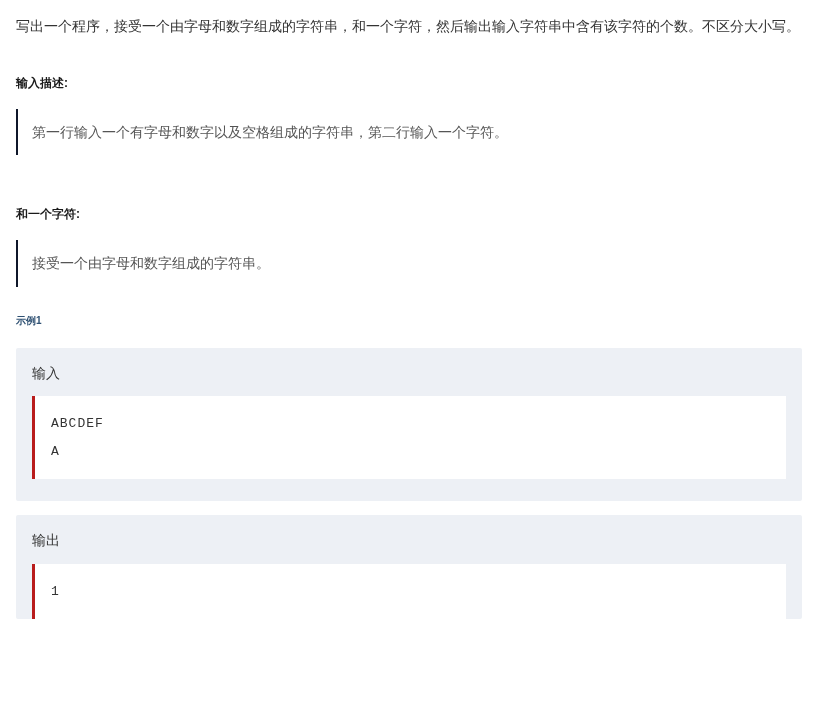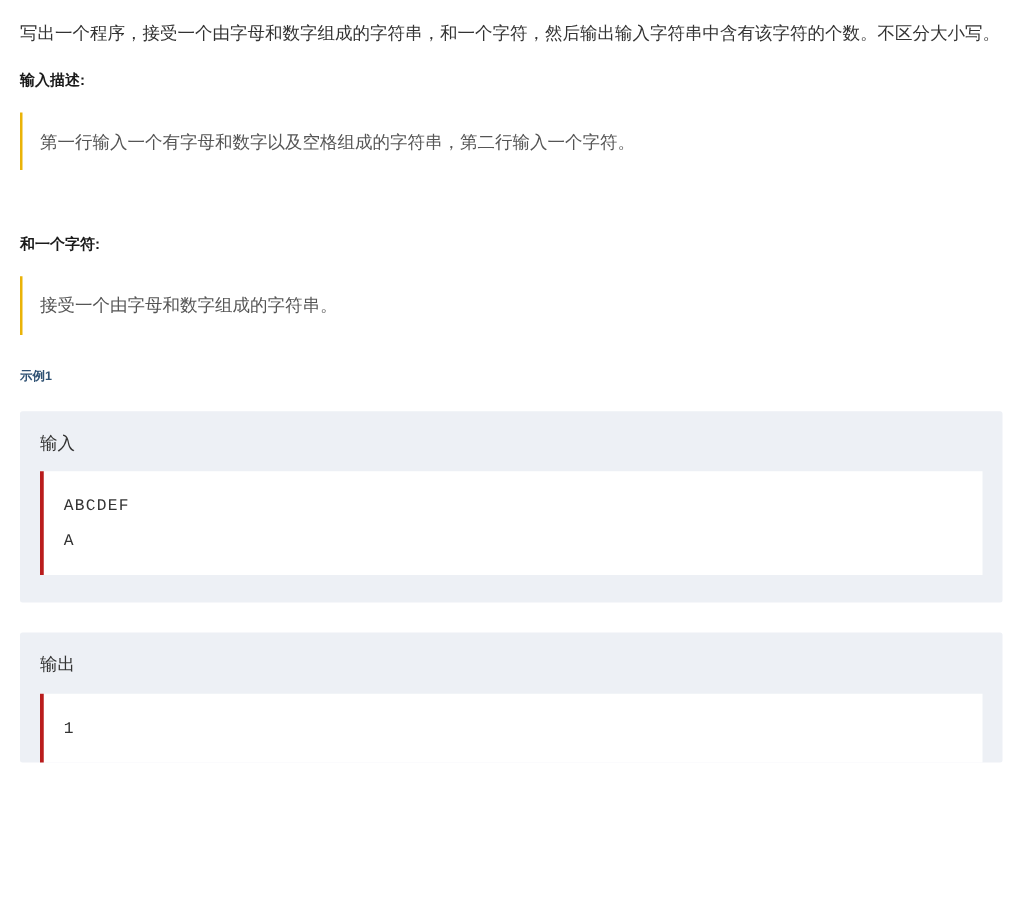--- a/index.html
+++ b/index.html
@@ -13,48 +13,48 @@
       color: #333333;
       padding: 12px 16px;
       width: 818px;
       font-size: 14px;
       line-height: 1.9;
     }
     .problem-description {
       color: #333333;
       font-size: 14px;
       line-height: 2;
-      margin-bottom: 13px;
+      margin-bottom: 32px;
     }
     .section-heading {
       font-weight: 700;
       color: #1a1a1a;
       font-size: 12px;
       margin-bottom: 14px;
     }
     .example-heading {
       font-weight: 700;
       color: #2f5173;
       font-size: 10px;
       margin-top: 24px;
       margin-bottom: 18px;
     }
     .description-box {
-      border-left: 2px solid #eab308;
+      border-left: 2px solid #0f172a;
       padding: 10px 14px;
       color: #555555;
       font-size: 14px;
       line-height: 1.9;
       margin-bottom: 48px;
     }
     .example-block {
       background: #edf0f5;
       border-radius: 2px;
       padding: 0;
-      margin-bottom: 24px;
+      margin-bottom: 14px;
     }
     .example-label {
       color: #333333;
       font-size: 14px;
       padding: 12px 16px 10px 16px;
     }
     .code-box {
       background: #ffffff;
       border-left: 3px solid #b91c1c;
       margin: 0 16px 16px 16px;

